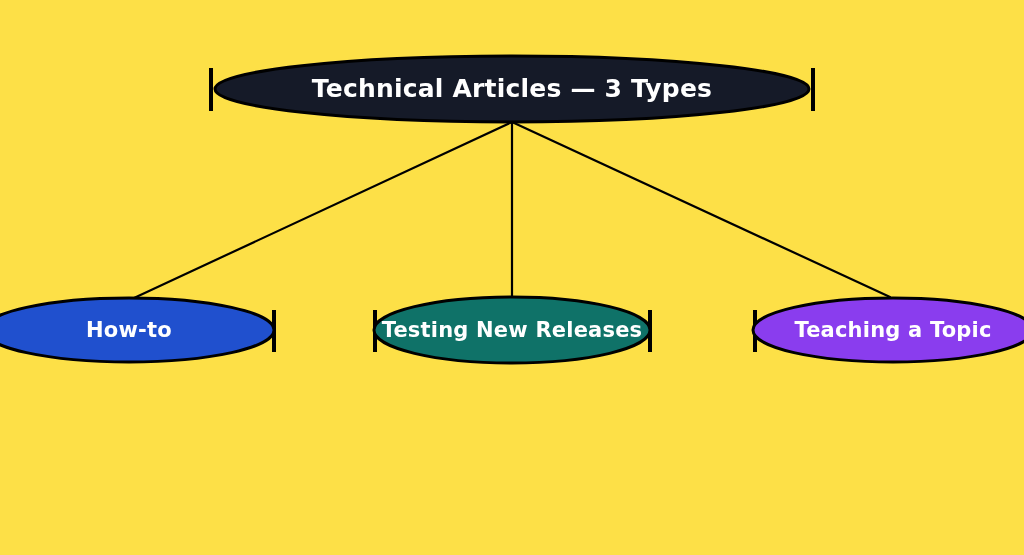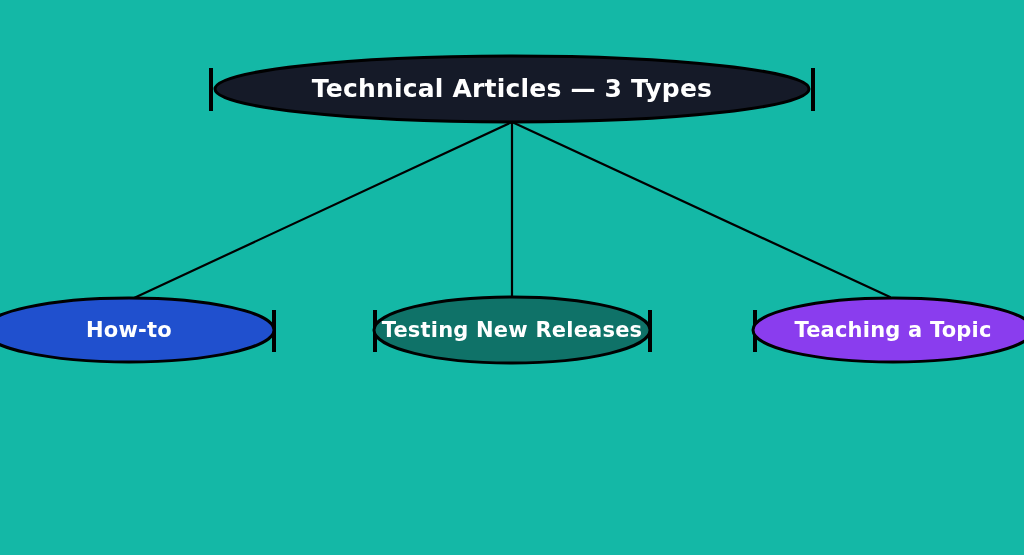--- a/index.html
+++ b/index.html
@@ -8,21 +8,21 @@
     padding: 0;
     background: #ffffff;
   }
   body {
     font-family: "DejaVu Sans", "Liberation Sans", sans-serif;
   }
   #canvas {
     position: relative;
     width: 1024px;
     height: 555px;
-    background: #14b8a6;
+    background: #fde047;
     overflow: hidden;
   }
   #diagram-svg {
     position: absolute;
     top: 0;
     left: 0;
     width: 1024px;
     height: 555px;
     display: block;
   }

